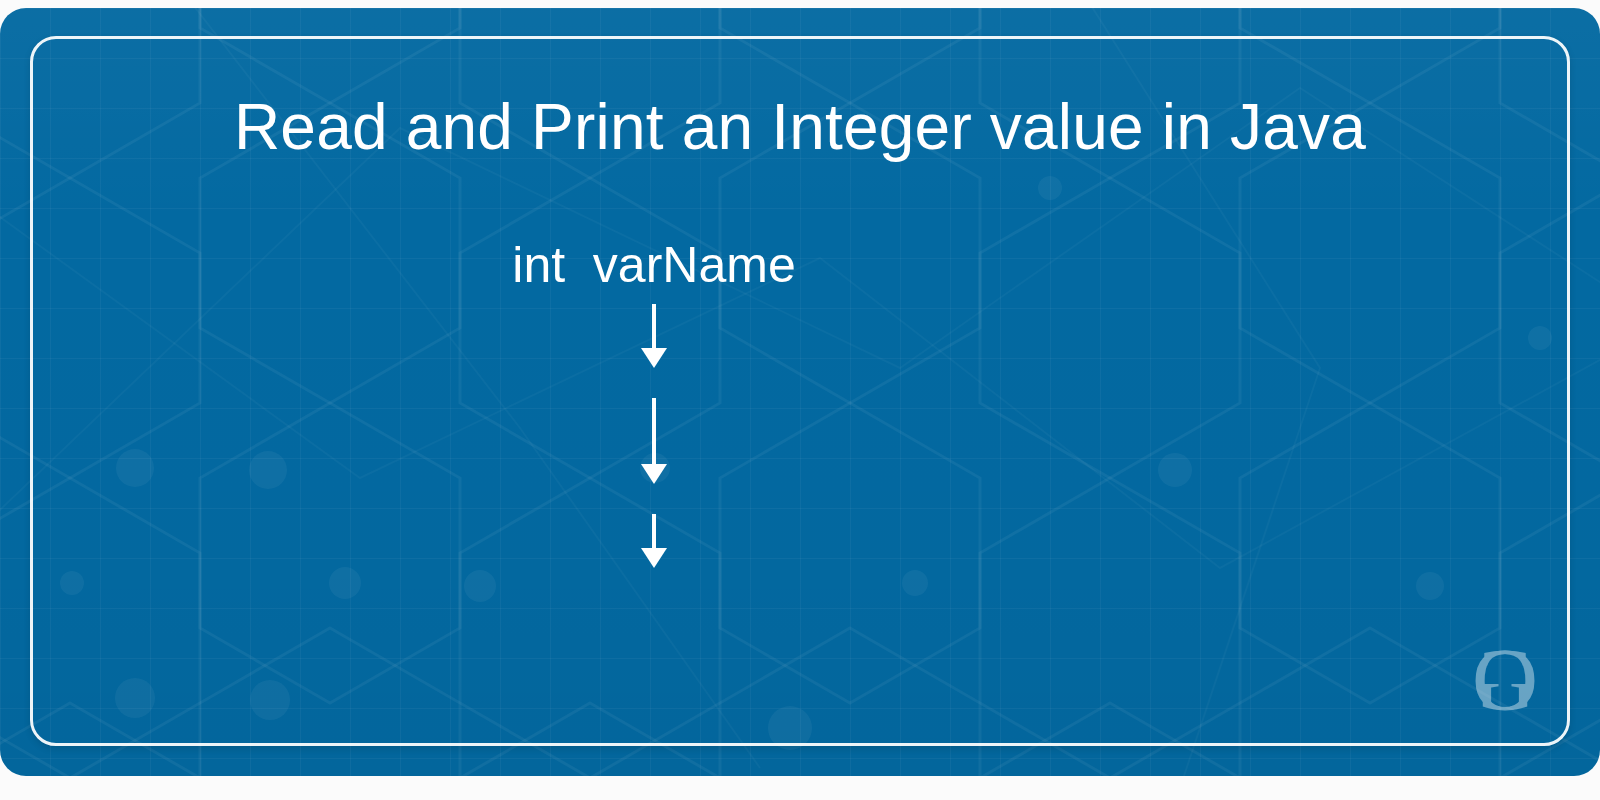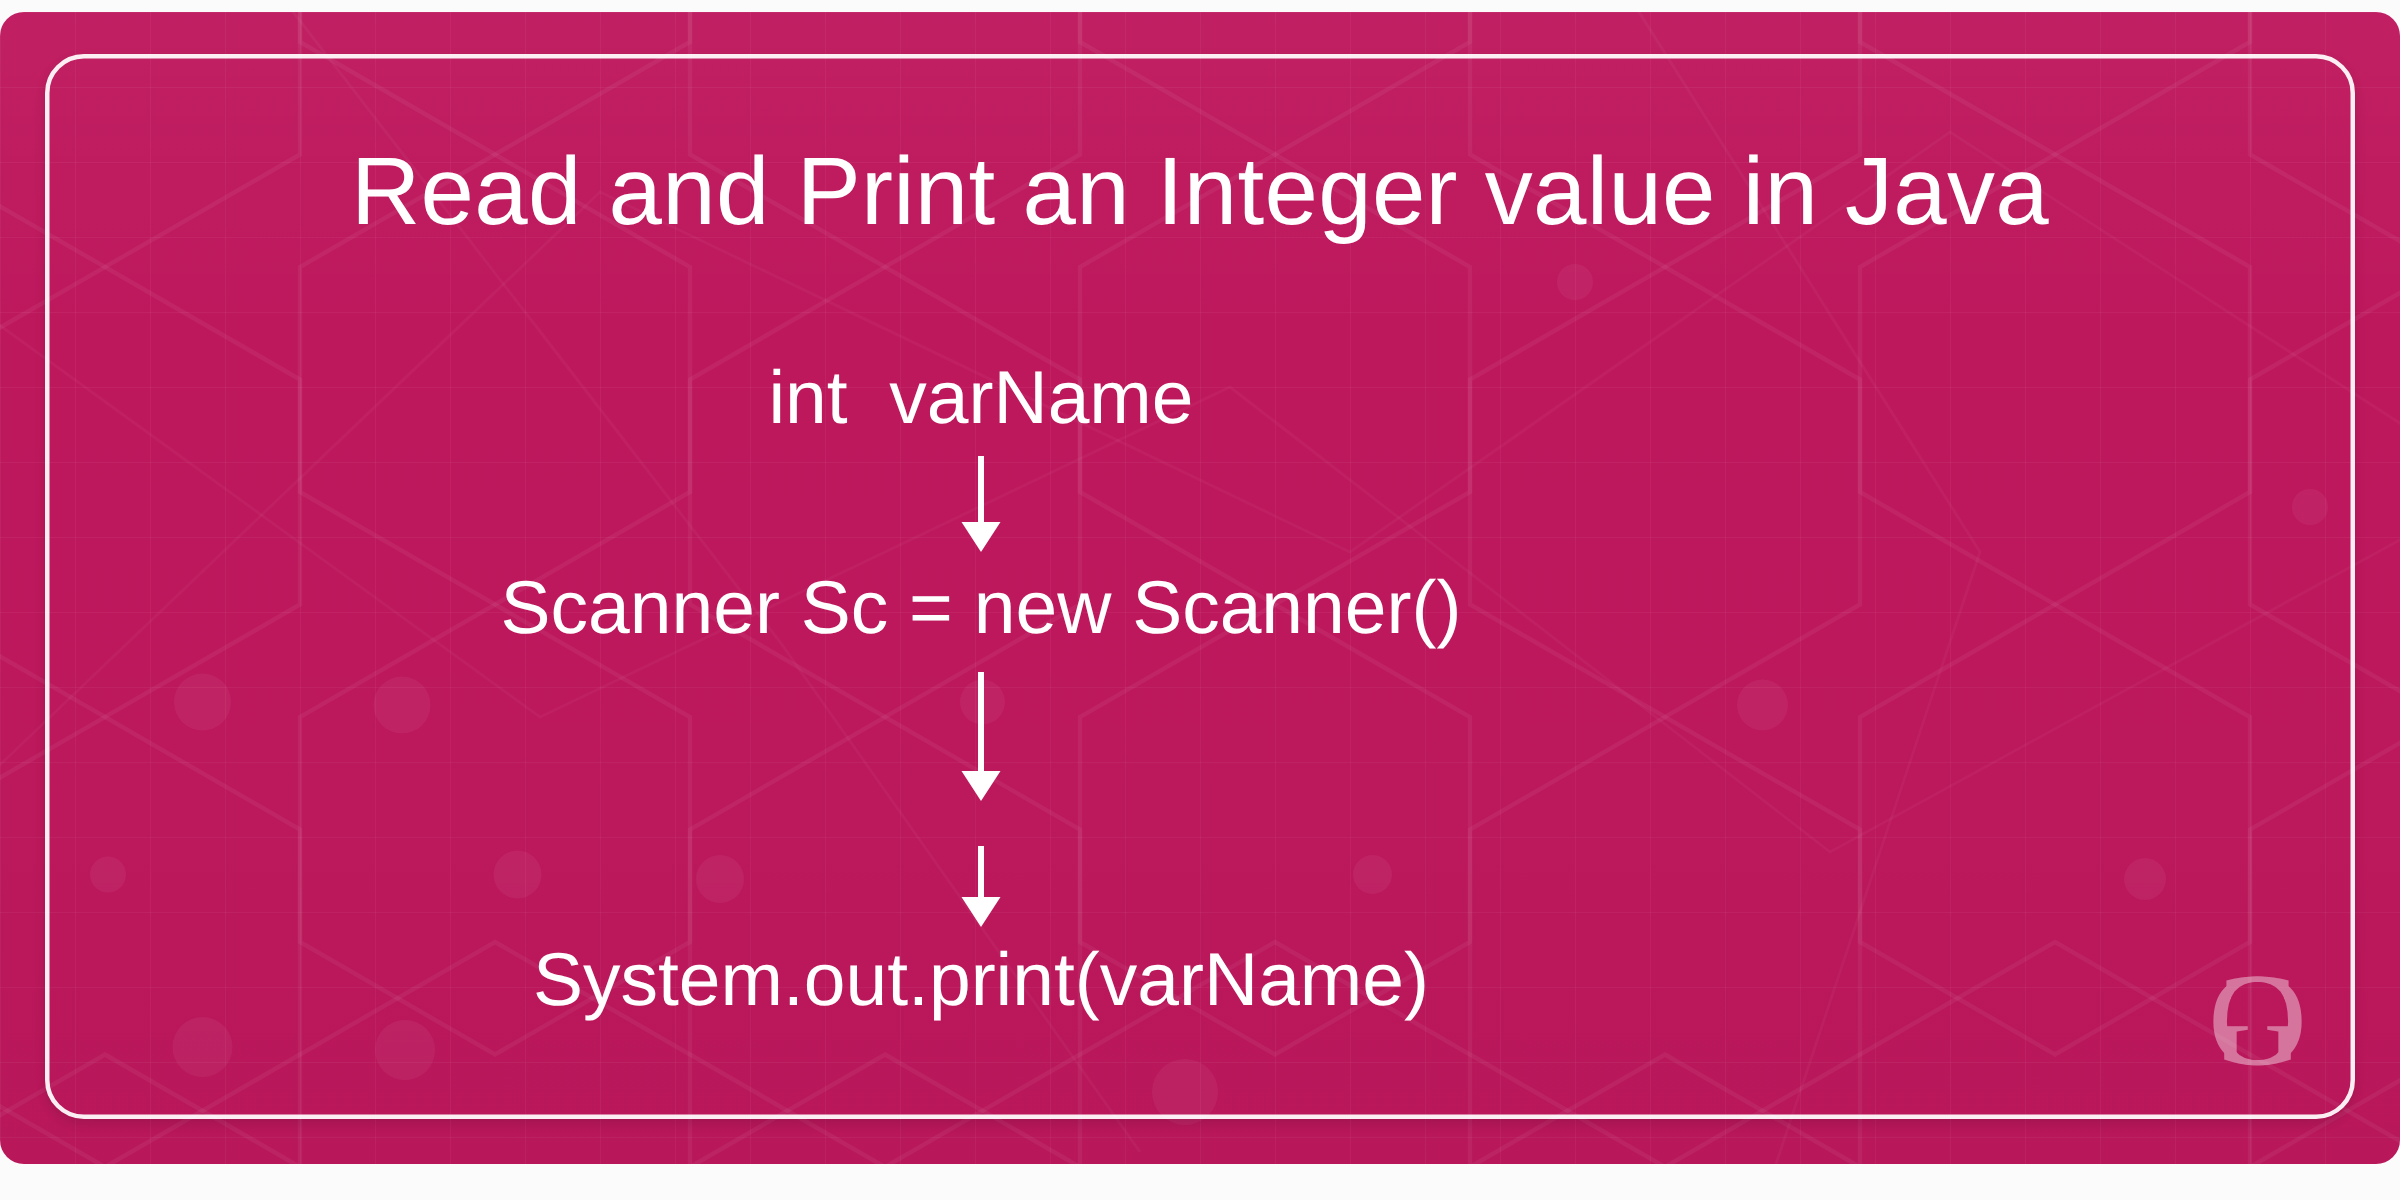--- a/index.html
+++ b/index.html
@@ -20,22 +20,22 @@
     background: #fbfbfb;
   }
 
   
   .card {
     position: absolute;
     left: 0;
     top: 8px;
     width: 1600px;
     height: 768px;
-    border-radius: 16px;
-    background: #be185d;
+    border-radius: 26px;
+    background: #0369a1;
     overflow: hidden;
     padding-left: 33px;
   }
 
   
   .grid-layer {
     position: absolute;
     inset: 0;
     background-image:
       linear-gradient(to right, rgba(255,255,255,0.045) 1px, transparent 1px),
@@ -247,34 +247,32 @@
 
     <div class="flow">
 
       <div class="flow-step">int  varName</div>
 
       <div class="arrow arrow-1">
         <div class="stem"></div>
         <div class="head"></div>
       </div>
 
-      <div class="flow-step">Scanner Sc = new Scanner()</div>
 
       <div class="arrow arrow-2">
         <div class="stem"></div>
         <div class="head"></div>
       </div>
 
 
       <div class="arrow arrow-3">
         <div class="stem"></div>
         <div class="head"></div>
       </div>
 
-      <div class="flow-step">System.out.print(varName)</div>
     </div>
 
     <div class="logo">
       <svg width="118" height="78" viewBox="0 0 118 78" aria-hidden="true">
 
         <text x="4" y="66" font-family="Liberation Serif, serif" font-size="88" fill="#ffffff" transform="scale(-1,1) translate(-118,0)" text-anchor="start">G</text>
 
         <text x="48" y="66" font-family="Liberation Serif, serif" font-size="88" fill="#ffffff">G</text>
       </svg>
     </div>

